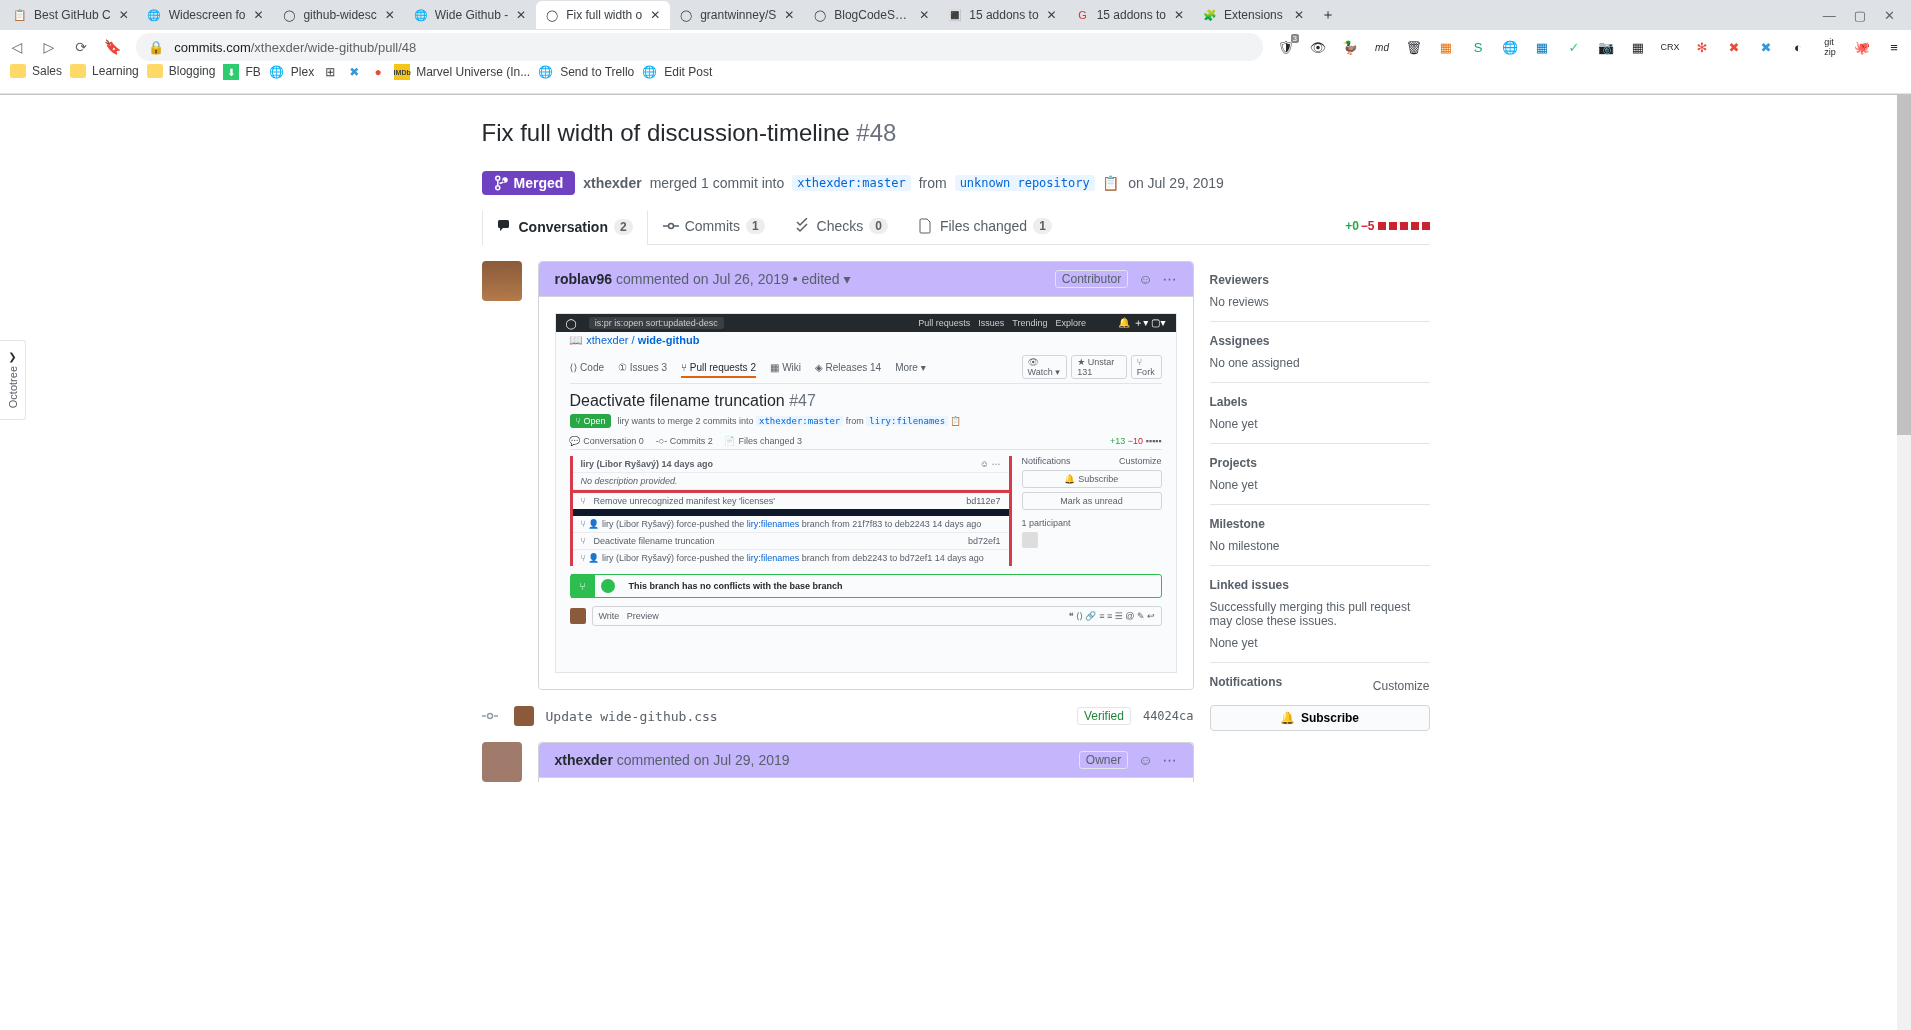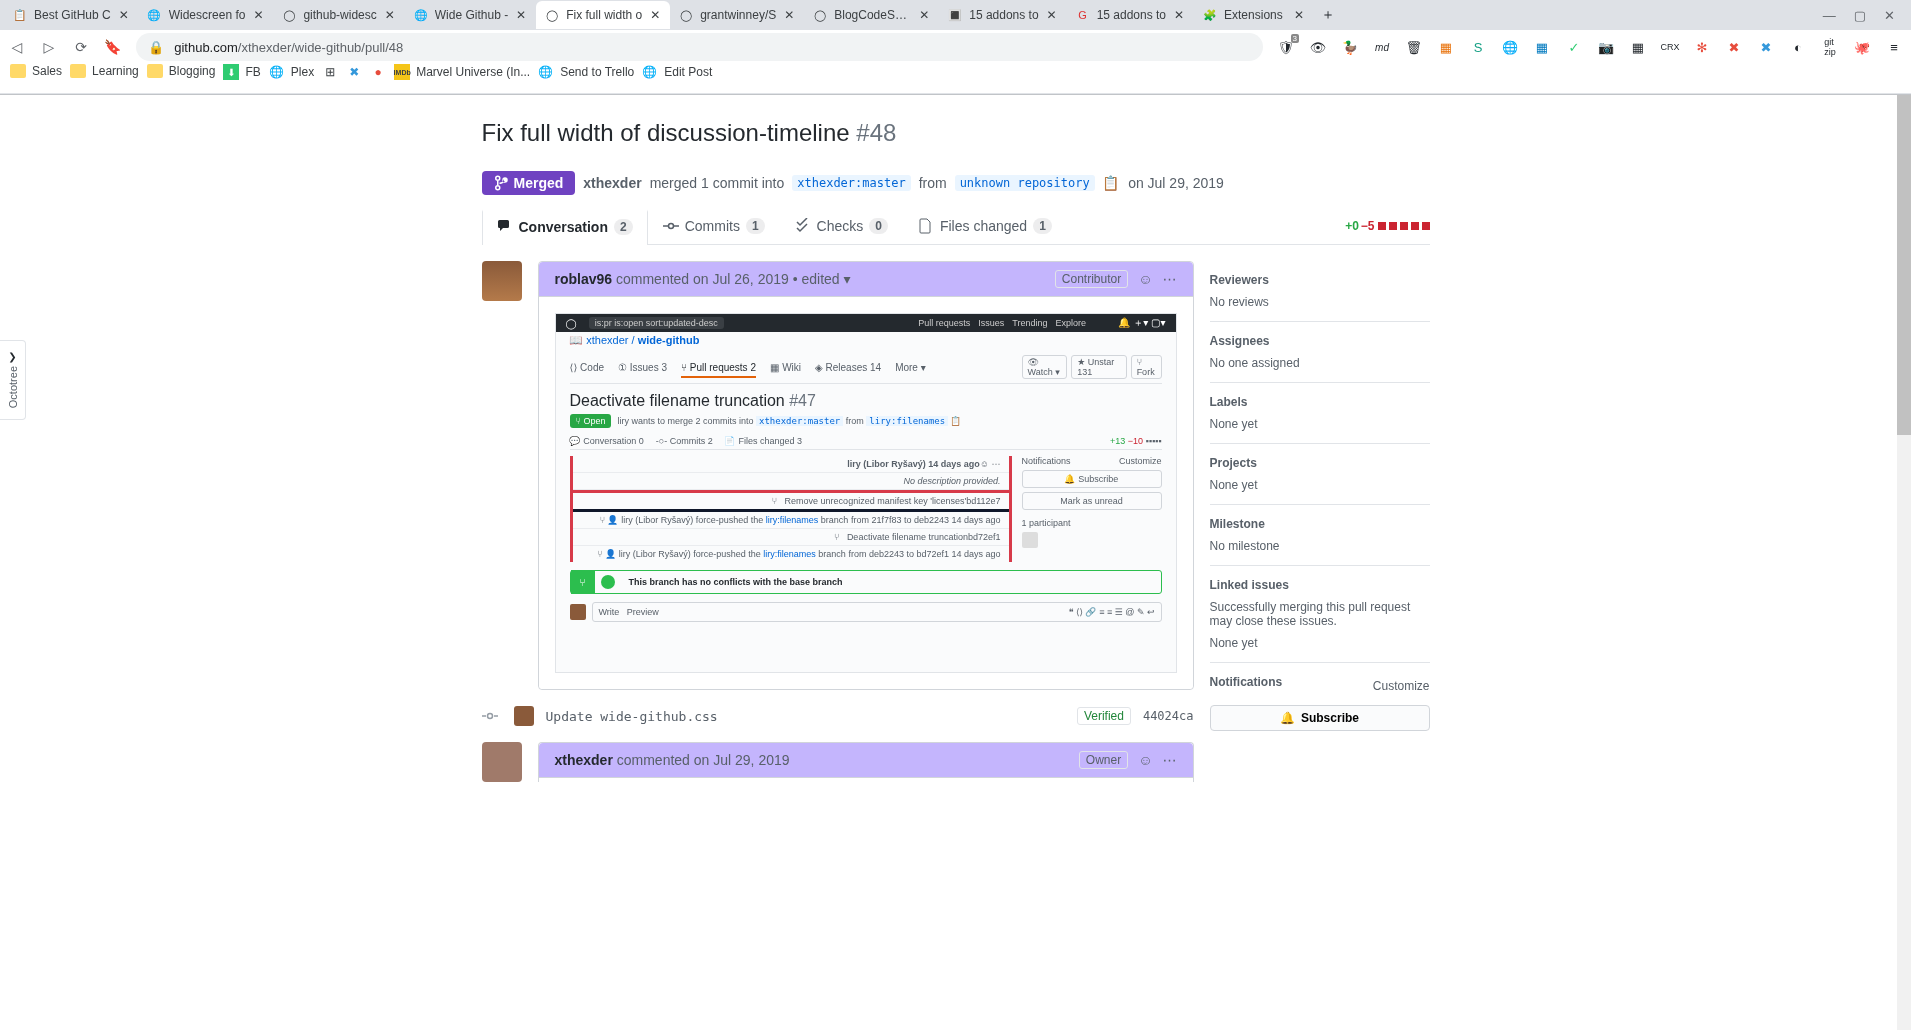--- a/index.html
+++ b/index.html
@@ -85,22 +85,22 @@
 .embedded-shot .es-tabs .es-right { margin-left: auto; display: flex; gap: 4px; }
 .embedded-shot .es-tabs .es-pill { border: 1px solid #d1d5da; padding: 1px 5px; border-radius: 3px; font-size: 9px; }
 .embedded-shot .es-prtitle { font-size: 16px; color: #24292e; margin-bottom: 4px; }
 .embedded-shot .es-prtitle .n { color: #6a737d; }
 .embedded-shot .es-state { display: inline-block; background: #28a745; color: #fff; font-size: 9px; padding: 2px 6px; border-radius: 3px; margin-right: 6px; }
 .embedded-shot .es-meta { font-size: 9px; color: #586069; margin-bottom: 8px; }
 .embedded-shot .es-subtabs { display: flex; gap: 12px; font-size: 9px; color: #586069; border-bottom: 1px solid #e1e4e8; padding-bottom: 3px; margin-bottom: 6px; }
 .embedded-shot .es-diffstat { margin-left: auto; font-size: 9px; }
 .embedded-shot .es-cols { display: flex; gap: 10px; }
 .embedded-shot .es-left { flex: 1; border-left: 3px solid #d73a49; border-right: 3px solid #d73a49; padding: 0; }
-.embedded-shot .es-row { padding: 3px 8px; border-bottom: 1px solid #eaecef; font-size: 9px; color: #586069; display: flex; justify-content: flex-end; }
-.embedded-shot .es-row.hl { border-top: 3px solid #d73a49; border-bottom: 3px solid #0f172a; padding: 3px 8px; font-family: monospace; }
+.embedded-shot .es-row { padding: 3px 8px; border-bottom: 1px solid #eaecef; font-size: 9px; color: #586069; display: flex; justify-content: space-between; }
+.embedded-shot .es-row.hl { border-top: 3px solid #d73a49; border-bottom: 7px solid #0f172a; padding: 3px 8px; font-family: monospace; }
 .embedded-shot .es-merge { margin-top: 8px; border: 1px solid #2cbe4e; border-radius: 3px; display: flex; align-items: center; height: 24px; }
 .embedded-shot .es-merge-icon { width: 24px; height: 24px; background: #2cbe4e; display: flex; align-items: center; justify-content: center; color: #fff; }
 .embedded-shot .es-merge-text { padding: 0 8px; font-size: 9px; }
 .embedded-shot .es-merge-check { width: 14px; height: 14px; background: #2cbe4e; border-radius: 50%; margin: 0 6px; }
 .embedded-shot .es-right { width: 140px; font-size: 9px; color: #586069; }
 .embedded-shot .es-right-item { border: 1px solid #d1d5da; padding: 3px 6px; margin-bottom: 4px; text-align: center; border-radius: 3px; }
 .embedded-shot .es-write { margin-top: 8px; display: flex; align-items: center; gap: 6px; }
 .embedded-shot .es-write-box { flex: 1; border: 1px solid #d1d5da; height: 20px; border-radius: 3px; display: flex; align-items: center; padding: 0 6px; justify-content: space-between; font-size: 9px; color: #586069; }
 
 
@@ -188,21 +188,21 @@
       <span>✕</span>
     </div>
   </div>
   <div class="nav-bar">
     <span class="nav-btn">◁</span>
     <span class="nav-btn">▷</span>
     <span class="nav-btn">⟳</span>
     <span class="nav-btn">🔖</span>
     <div class="url-bar">
       <span>🔒</span>
-      <span class="url-text"><span>github.com</span><span class="path">/xthexder/wide-github/pull/48</span></span>
+      <span class="url-text"><span>commits.com</span><span class="path">/xthexder/wide-github/pull/48</span></span>
     </div>
     <div class="ext-icons">
       <span class="ext-icon" style="position:relative">🛡<span style="position:absolute;top:-4px;right:-4px;background:#888;color:#fff;font-size:8px;padding:0 2px;border-radius:2px">3</span></span>
       <span class="ext-icon">👁</span>
       <span class="ext-icon">🦆</span>
       <span class="ext-icon" style="font-size:10px;font-style:italic">md</span>
       <span class="ext-icon">🗑</span>
       <span class="ext-icon" style="color:#e8710a">▦</span>
       <span class="ext-icon" style="color:#16a085">S</span>
       <span class="ext-icon">🌐</span>

